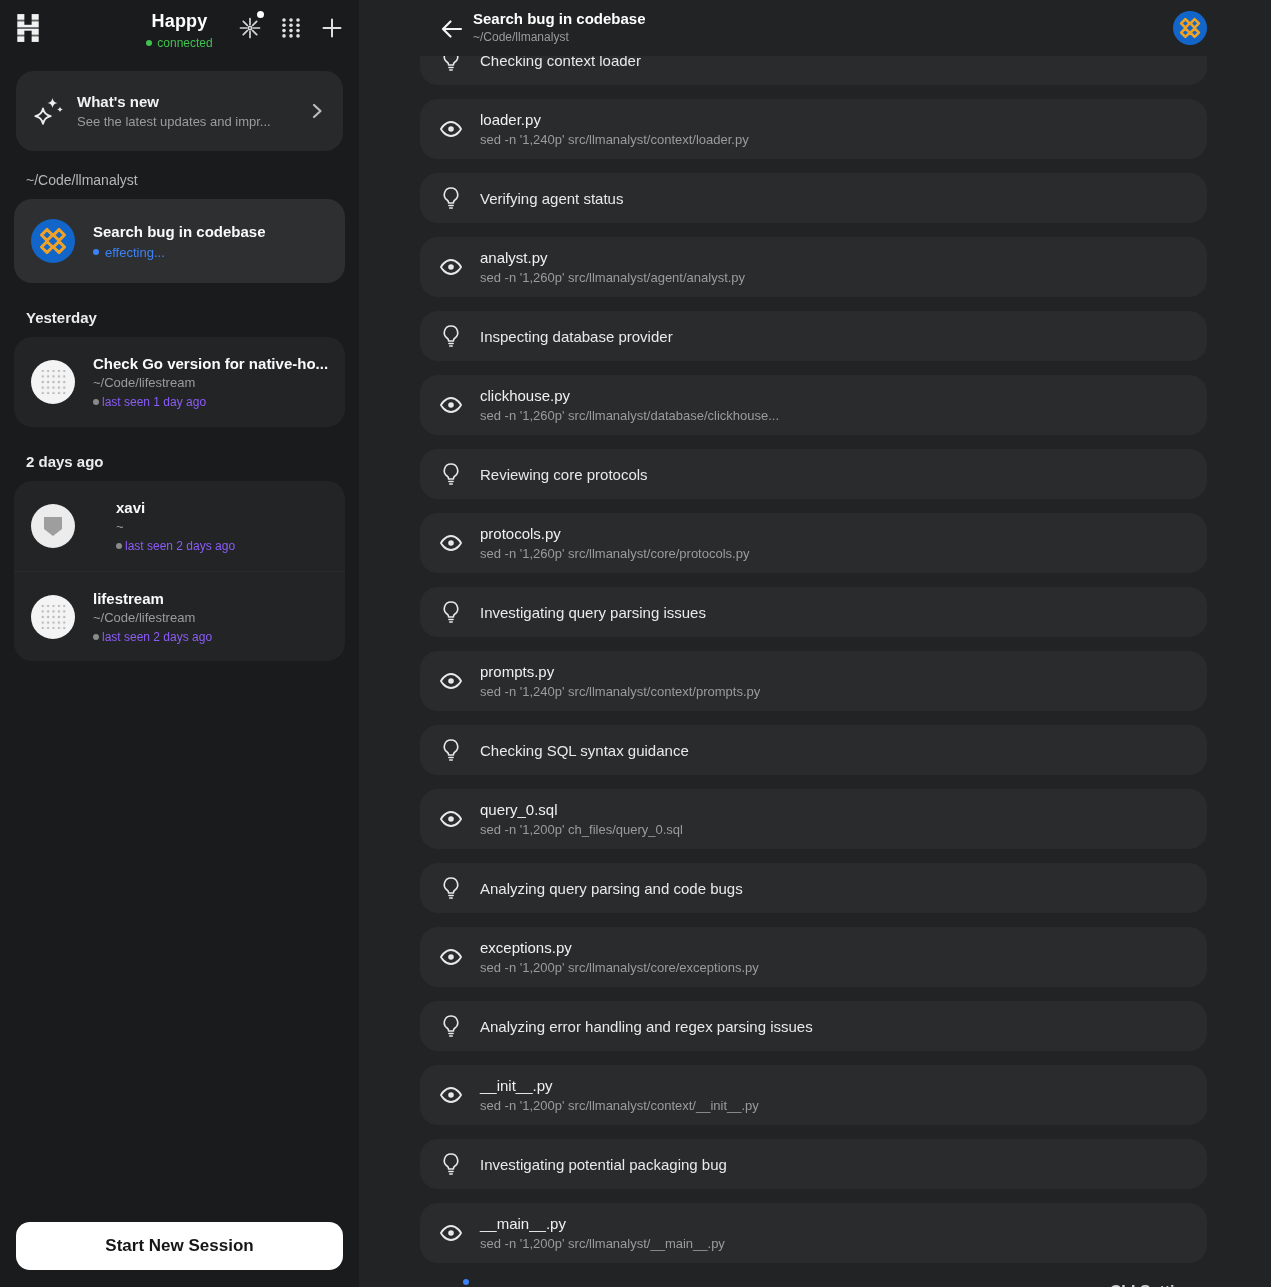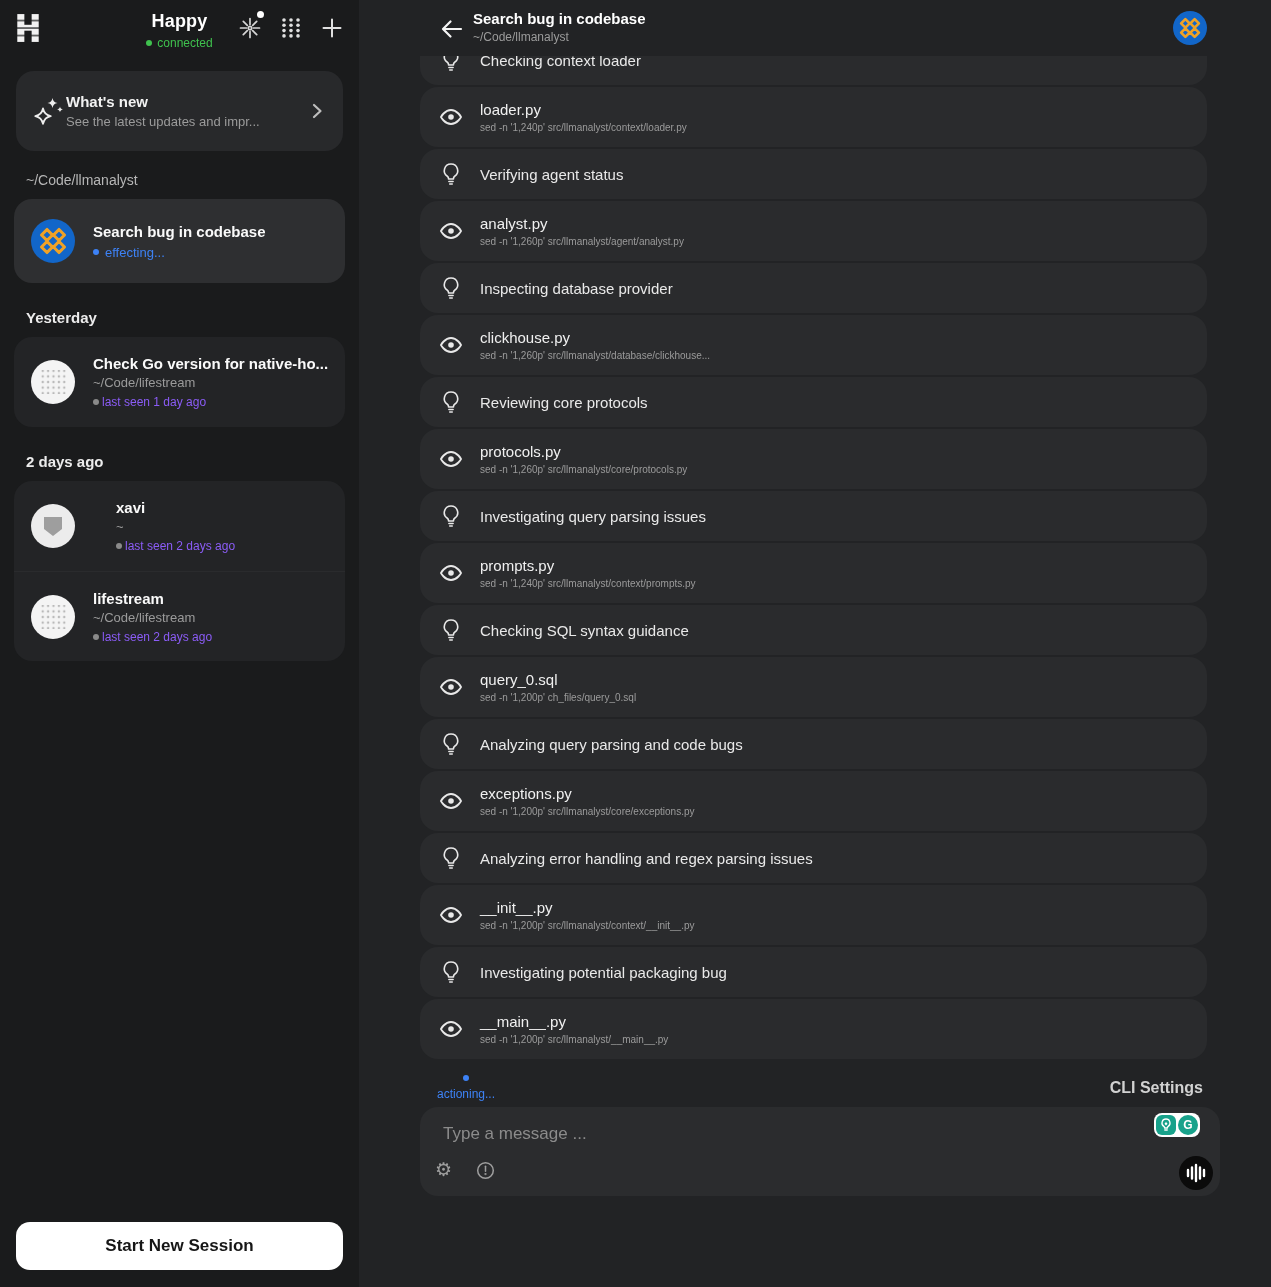--- a/index.html
+++ b/index.html
@@ -19,21 +19,21 @@
   .sb-title{font-size:18px;font-weight:700;color:#fff;letter-spacing:.2px;}
   .sb-conn{margin-top:2px;font-size:12px;color:var(--green);display:inline-flex;align-items:center;gap:5px;}
   .dot{width:6px;height:6px;border-radius:50%;display:inline-block;flex:none;}
   .dot.green{background:var(--green);}
   .dot.blue{background:var(--accent-blue);}
   .dot.gray{background:#8a8a8a;}
   .sb-icons{position:absolute;right:14px;top:15px;display:flex;gap:15px;align-items:center;}
   .sb-icon{position:relative;width:26px;height:26px;display:flex;align-items:center;justify-content:center;cursor:pointer;}
   .badge-dot{position:absolute;right:-1px;top:-4px;width:7px;height:7px;border-radius:50%;background:#fff;}
 
-  .whatsnew{margin:15px 16px 0;height:80px;background:#28292b;border-radius:18px;display:flex;align-items:center;gap:2px;padding:0 16px;cursor:pointer;}
+  .whatsnew{margin:15px 16px 0;height:80px;background:#28292b;border-radius:18px;display:flex;align-items:center;gap:13px;padding:0 16px;cursor:pointer;}
   .wn-text{flex:1;min-width:0;}
   .wn-title{font-size:15px;font-weight:700;color:#f2f2f2;}
   .wn-sub{font-size:13px;color:#9b9b9b;margin-top:4px;white-space:nowrap;}
 
   .project-label{margin:21px 16px 11px 26px;font-size:14px;color:#b6b6b6;}
 
   .active-card{margin:0 14px;height:84px;background:#2e2f31;border-radius:18px;display:flex;align-items:center;gap:18px;padding:0 17px;cursor:pointer;}
   .sess-title{font-size:15px;font-weight:700;color:#fafafa;white-space:nowrap;overflow:hidden;}
   .sess-status{margin-top:5px;font-size:13px;color:var(--accent-blue);display:flex;align-items:center;gap:6px;}
 
@@ -54,28 +54,28 @@
   
   .main{flex:1;position:relative;height:100%;overflow:hidden;background:#222325;}
   .chat-header{position:relative;z-index:5;height:56px;background:#222325;}
   .back-btn{position:absolute;left:80px;top:16px;width:26px;height:26px;cursor:pointer;}
   .ch-titles{position:absolute;left:114px;top:10px;}
   .ch-title{font-size:15px;font-weight:700;color:#fff;}
   .ch-path{font-size:12px;color:#9b9b9b;margin-top:3px;}
   .chat-avatar{position:absolute;right:64px;top:11px;width:34px;height:34px;cursor:pointer;}
 
   .chat-body{padding-left:61px;position:relative;z-index:1;}
-  .msg-list{width:787px;margin-top:-21px;display:flex;flex-direction:column;gap:2px;}
+  .msg-list{width:787px;margin-top:-21px;display:flex;flex-direction:column;gap:14px;}
   .msg{background:#2a2b2d;border-radius:18px;display:flex;align-items:center;gap:17px;padding:0 19px;}
   .msg.thought{height:50px;}
   .msg.file{height:60px;}
   .msg-icon{width:24px;flex:none;display:flex;justify-content:center;}
   .thought-text{font-size:15px;color:#e9e9e9;}
   .file-name{font-size:15px;font-weight:400;color:#f0f0f0;}
-  .file-cmd{font-size:10px;color:#9b9b9b;margin-top:4px;}
+  .file-cmd{font-size:13px;color:#9b9b9b;margin-top:4px;}
 
   .status-row{width:800px;margin-top:16px;padding:0 17px;display:flex;justify-content:space-between;align-items:center;}
   .status-left{font-size:12px;color:var(--accent-blue);display:flex;align-items:center;gap:6px;flex-direction:column;}
   .status-right{font-size:16px;font-weight:600;color:#d2d2d2;cursor:pointer;}
 
   .composer{width:800px;height:89px;margin-top:6px;background:#2b2c2e;border-radius:18px;position:relative;}
   .composer input{position:absolute;left:23px;top:17px;right:130px;background:transparent;border:none;outline:none;font-family:"Liberation Sans",sans-serif;font-size:17px;color:#fdba74;}
   .composer input::placeholder{color:#8b8b8b;}
   .comp-gear{position:absolute;left:15px;top:52px;font-size:19px;line-height:20px;color:#9e9e9e;font-family:"DejaVu Sans",sans-serif;cursor:pointer;}
   .comp-alert{position:absolute;left:56px;top:54px;cursor:pointer;}

